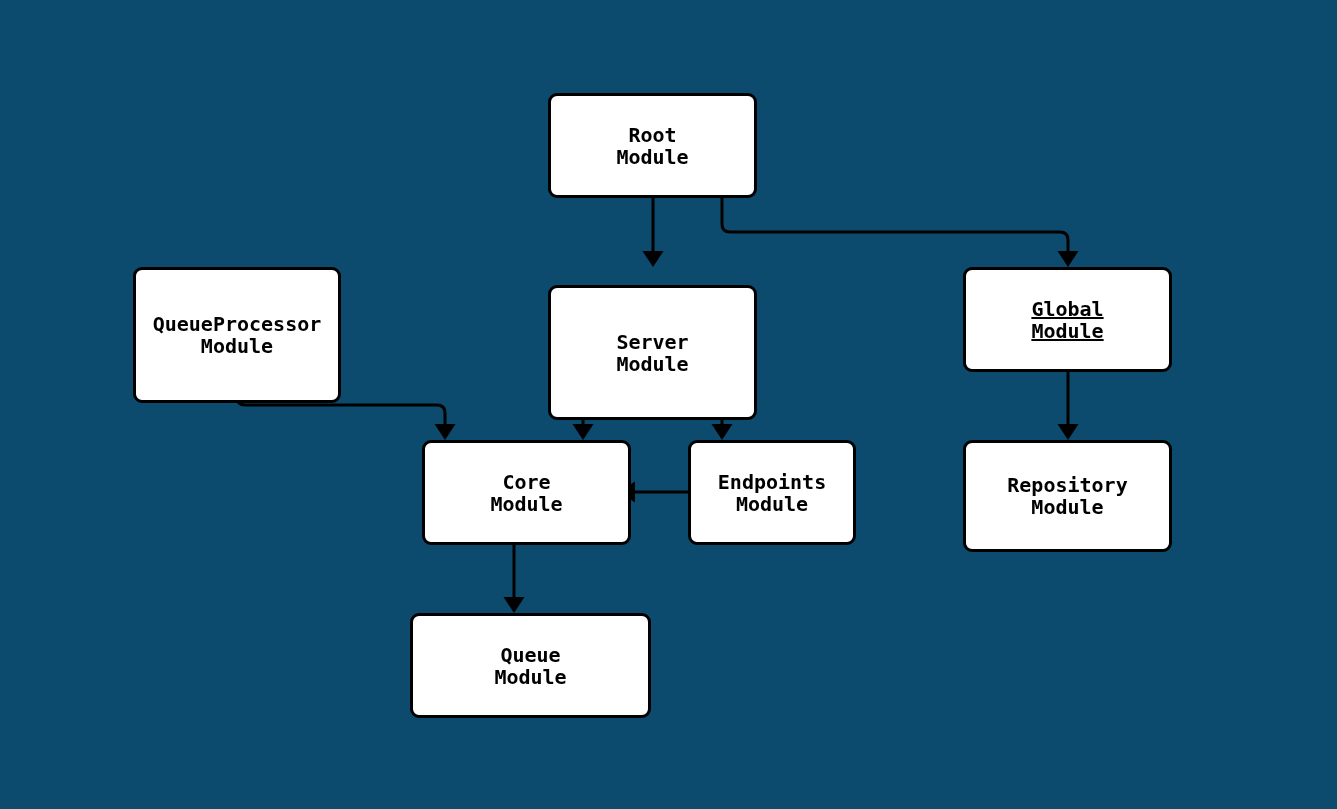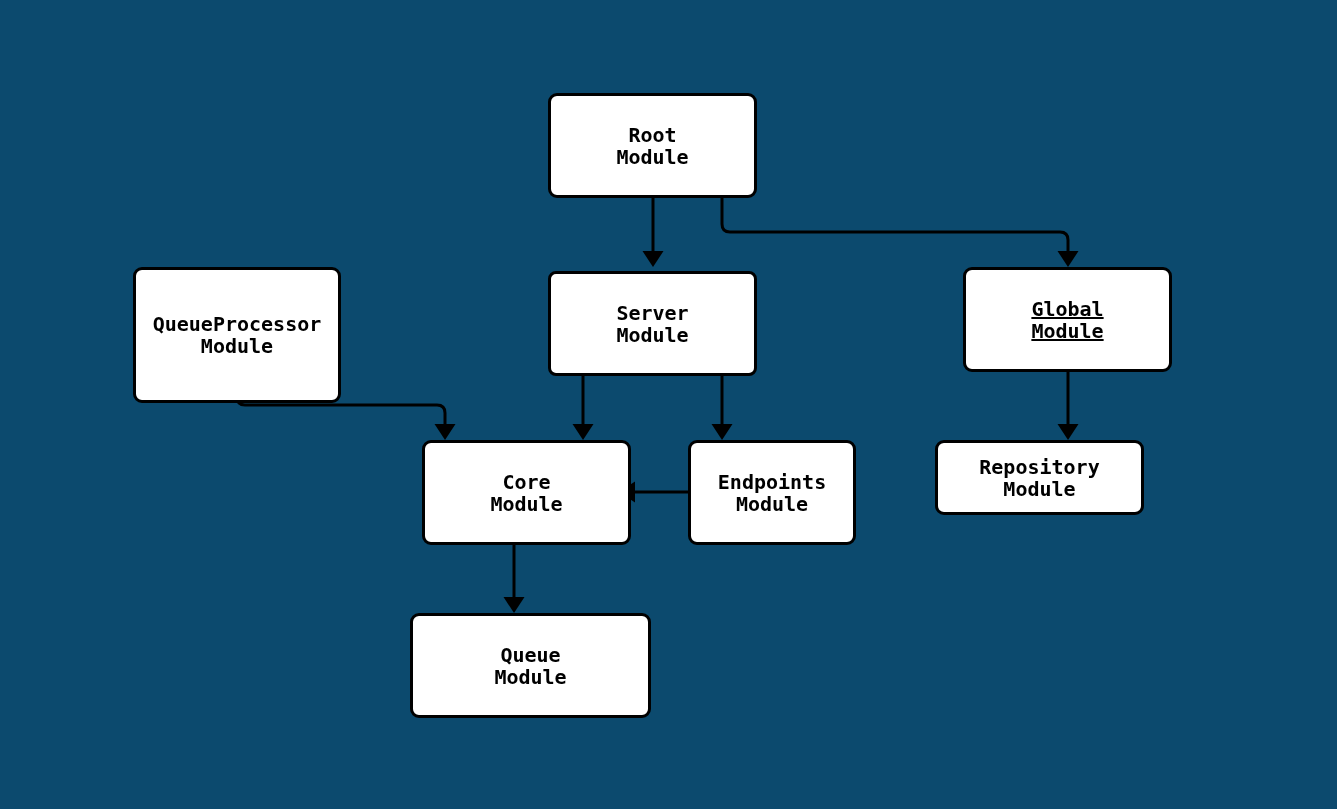--- a/index.html
+++ b/index.html
@@ -67,37 +67,37 @@
     </svg>
 
   <div class="node" style="left: 548px; top: 93px; width: 209px; height: 105px;">
     <span class="label">Root
 Module</span>
   </div>
   <div class="node" style="left: 133px; top: 267px; width: 208px; height: 136px;">
     <span class="label">QueueProcessor
 Module</span>
   </div>
-  <div class="node" style="left: 548px; top: 271px; width: 209px; height: 105px; border-radius: 8px;">
+  <div class="node" style="left: 548px; top: 285px; width: 209px; height: 135px;">
     <span class="label">Server
 Module</span>
   </div>
   <div class="node" style="left: 963px; top: 267px; width: 209px; height: 105px; text-decoration: underline;">
     <span class="label">Global
 Module</span>
   </div>
   <div class="node" style="left: 410px; top: 440px; width: 209px; height: 105px; margin-left: 12px;">
     <span class="label">Core
 Module</span>
   </div>
   <div class="node" style="left: 688px; top: 440px; width: 168px; height: 105px;">
     <span class="label">Endpoints
 Module</span>
   </div>
-  <div class="node" style="left: 935px; top: 440px; width: 209px; height: 75px;">
+  <div class="node" style="left: 963px; top: 440px; width: 209px; height: 112px;">
     <span class="label">Repository
 Module</span>
   </div>
   <div class="node" style="left: 410px; top: 613px; width: 241px; height: 105px;">
     <span class="label">Queue
 Module</span>
   </div>
 </div>
 
 </body></html>

